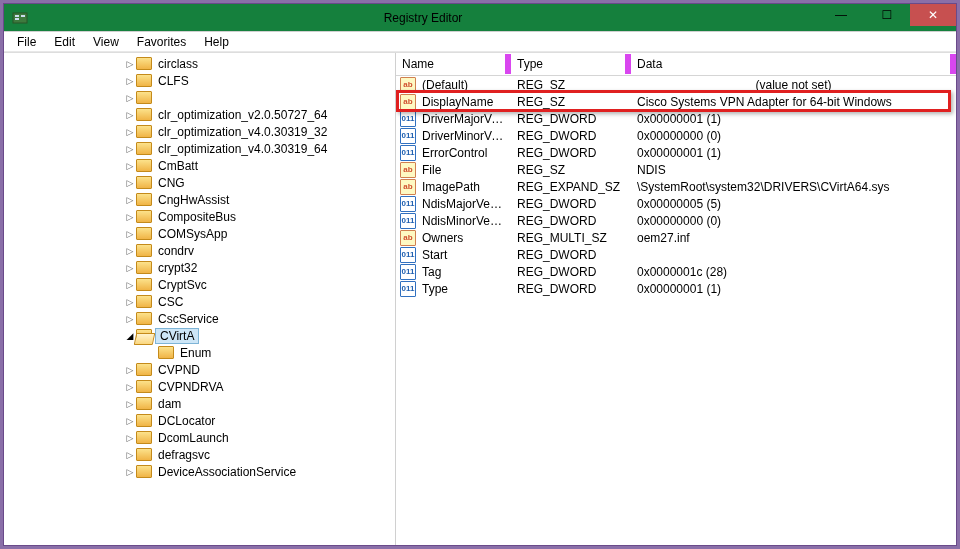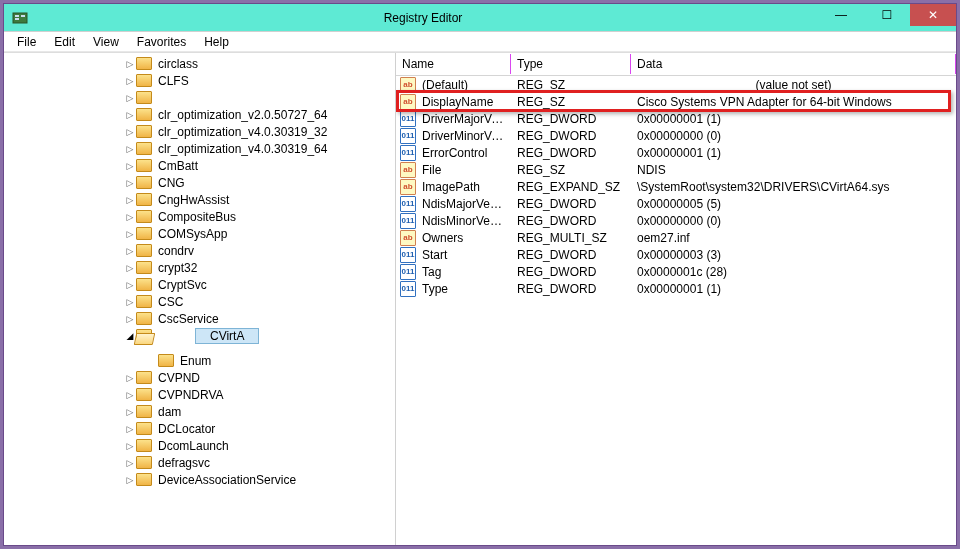--- a/index.html
+++ b/index.html
@@ -1,38 +1,38 @@
 <!DOCTYPE html>
 <html><head>
 <meta charset="utf-8">
 <style>
 * { box-sizing: border-box; margin: 0; padding: 0; }
 body { font-family: "Segoe UI", Tahoma, sans-serif; font-size: 12px; background: #8a6fa8; width: 960px; height: 549px; overflow: hidden; position: relative; }
 .window { position: absolute; top: 3px; left: 3px; right: 3px; bottom: 3px; background: #fff; border: 1px solid #6a4a8a; display: flex; flex-direction: column; }
-.titlebar { height: 28px; background: #5eead4; display: flex; align-items: center; position: relative; border-bottom: 1px solid #d0d0d0; }
+.titlebar { height: 28px; background: #15803d; display: flex; align-items: center; position: relative; border-bottom: 1px solid #d0d0d0; }
 .titlebar-icon { width: 16px; height: 16px; margin-left: 8px; }
 .titlebar-title { flex: 1; text-align: center; font-size: 12px; color: #000; }
 .titlebar-controls { display: flex; height: 100%; }
 .tb-btn { width: 46px; height: 22px; display: flex; align-items: center; justify-content: center; font-size: 12px; cursor: default; }
 .tb-close { background: #c75050; color: #fff; width: 46px; }
 .menubar { height: 20px; background: #fff; display: flex; align-items: center; padding: 0 6px; gap: 4px; border-bottom: 1px solid #e8e8e8; }
 .menu-item { padding: 2px 7px; cursor: default; }
 .content { flex: 1; display: flex; overflow: hidden; border-top: 1px solid #ddd; }
 .treepane { width: 392px; border-right: 1px solid #d0d0d0; overflow: auto; position: relative; background: #fff; }
 .tree { padding: 2px; }
 .tree-row { display: flex; align-items: center; height: 17px; white-space: nowrap; }
 .tree-toggle { width: 12px; text-align: center; color: #666; font-size: 9px; display: inline-block; }
 .tree-icon { width: 16px; height: 13px; background: linear-gradient(#fce28b,#f0b446); border: 1px solid #c48a1a; border-radius: 1px; margin-right: 3px; position: relative; flex-shrink: 0; }
 .tree-icon.open::before { content: ""; position: absolute; left: -2px; top: 3px; width: 17px; height: 10px; background: linear-gradient(#fff3ce,#fbd77e); border: 1px solid #c48a1a; border-radius: 1px; transform: skewX(-12deg); }
 .tree-label { padding: 0 3px; }
-.tree-row.selected .tree-label { background: #cde6f7; border: 1px solid #7eb4d6; padding: 0 14px; margin-left: 40px; }
+.tree-row.selected .tree-label { background: #cde6f7; border: 1px solid #7eb4d6; padding: 0 4px; }
 
 .listpane { flex: 1; overflow: auto; background: #fff; position: relative; }
 .list-header { display: flex; border-bottom: 1px solid #d5d5d5; height: 23px; align-items: center; background: #fff; position: sticky; top: 0; }
-.list-header .col { padding: 3px 6px; border-right: 1px solid #d946ef; font-size: 12px; }
+.list-header .col { padding: 3px 6px; border-right: 6px solid #d946ef; font-size: 12px; }
 .col-name { width: 115px; }
 .col-type { width: 120px; }
 .col-data { flex: 1; }
 .list-body { padding: 0; }
 .list-row { display: flex; align-items: center; height: 17px; }
 .list-row .cell { padding: 0 6px; white-space: nowrap; overflow: hidden; text-overflow: ellipsis; }
 .val-icon { width: 16px; height: 16px; margin-left: 4px; flex-shrink: 0; display: inline-flex; align-items: center; justify-content: center; font-size: 8px; font-weight: bold; border: 1px solid; border-radius: 1px; }
 .val-sz { background: #fef9c3; border-color: #d08050; color: #d05030; }
 .val-dw { background: #fff; border-color: #3070c0; color: #2060b0; }
 .highlight-box { position: absolute; border: 3px solid #e02020; pointer-events: none; box-shadow: 2px 2px 4px rgba(0,0,0,0.3); }
@@ -145,21 +145,21 @@
           <div class="tree-row" style="padding-left: 118px;">
             <span class="tree-toggle">▷</span>
             <span class="tree-icon"></span>
             <span class="tree-label">CscService</span>
           </div>
           <div class="tree-row selected" style="padding-left: 118px;">
             <span class="tree-toggle" style="color: rgb(0, 0, 0);">◢</span>
             <span class="tree-icon open"></span>
             <span class="tree-label">CVirtA</span>
           </div>
-          <div class="tree-row" style="padding-left: 140px; margin-top: 8px;">
+          <div class="tree-row" style="padding-left: 140px;">
             <span class="tree-toggle"></span>
             <span class="tree-icon"></span>
             <span class="tree-label">Enum</span>
           </div>
           <div class="tree-row" style="padding-left: 118px;">
             <span class="tree-toggle">▷</span>
             <span class="tree-icon"></span>
             <span class="tree-label">CVPND</span>
           </div>
           <div class="tree-row" style="padding-left: 118px;">
@@ -258,21 +258,20 @@
           <div class="list-row">
             <span class="val-icon val-sz">ab</span>
             <span class="cell" style="width: 95px;">Owners</span>
             <span class="cell" style="width: 120px;">REG_MULTI_SZ</span>
             <span class="cell" style="flex: 1 1 0%;">oem27.inf</span>
           </div>
           <div class="list-row">
             <span class="val-icon val-dw">011</span>
             <span class="cell" style="width: 95px;">Start</span>
             <span class="cell" style="width: 120px;">REG_DWORD</span>
-            <span class="cell" style="flex: 1 1 0%;">0x00000003 (3)</span>
           </div>
           <div class="list-row">
             <span class="val-icon val-dw">011</span>
             <span class="cell" style="width: 95px;">Tag</span>
             <span class="cell" style="width: 120px;">REG_DWORD</span>
             <span class="cell" style="flex: 1 1 0%;">0x0000001c (28)</span>
           </div>
           <div class="list-row">
             <span class="val-icon val-dw">011</span>
             <span class="cell" style="width: 95px;">Type</span>

